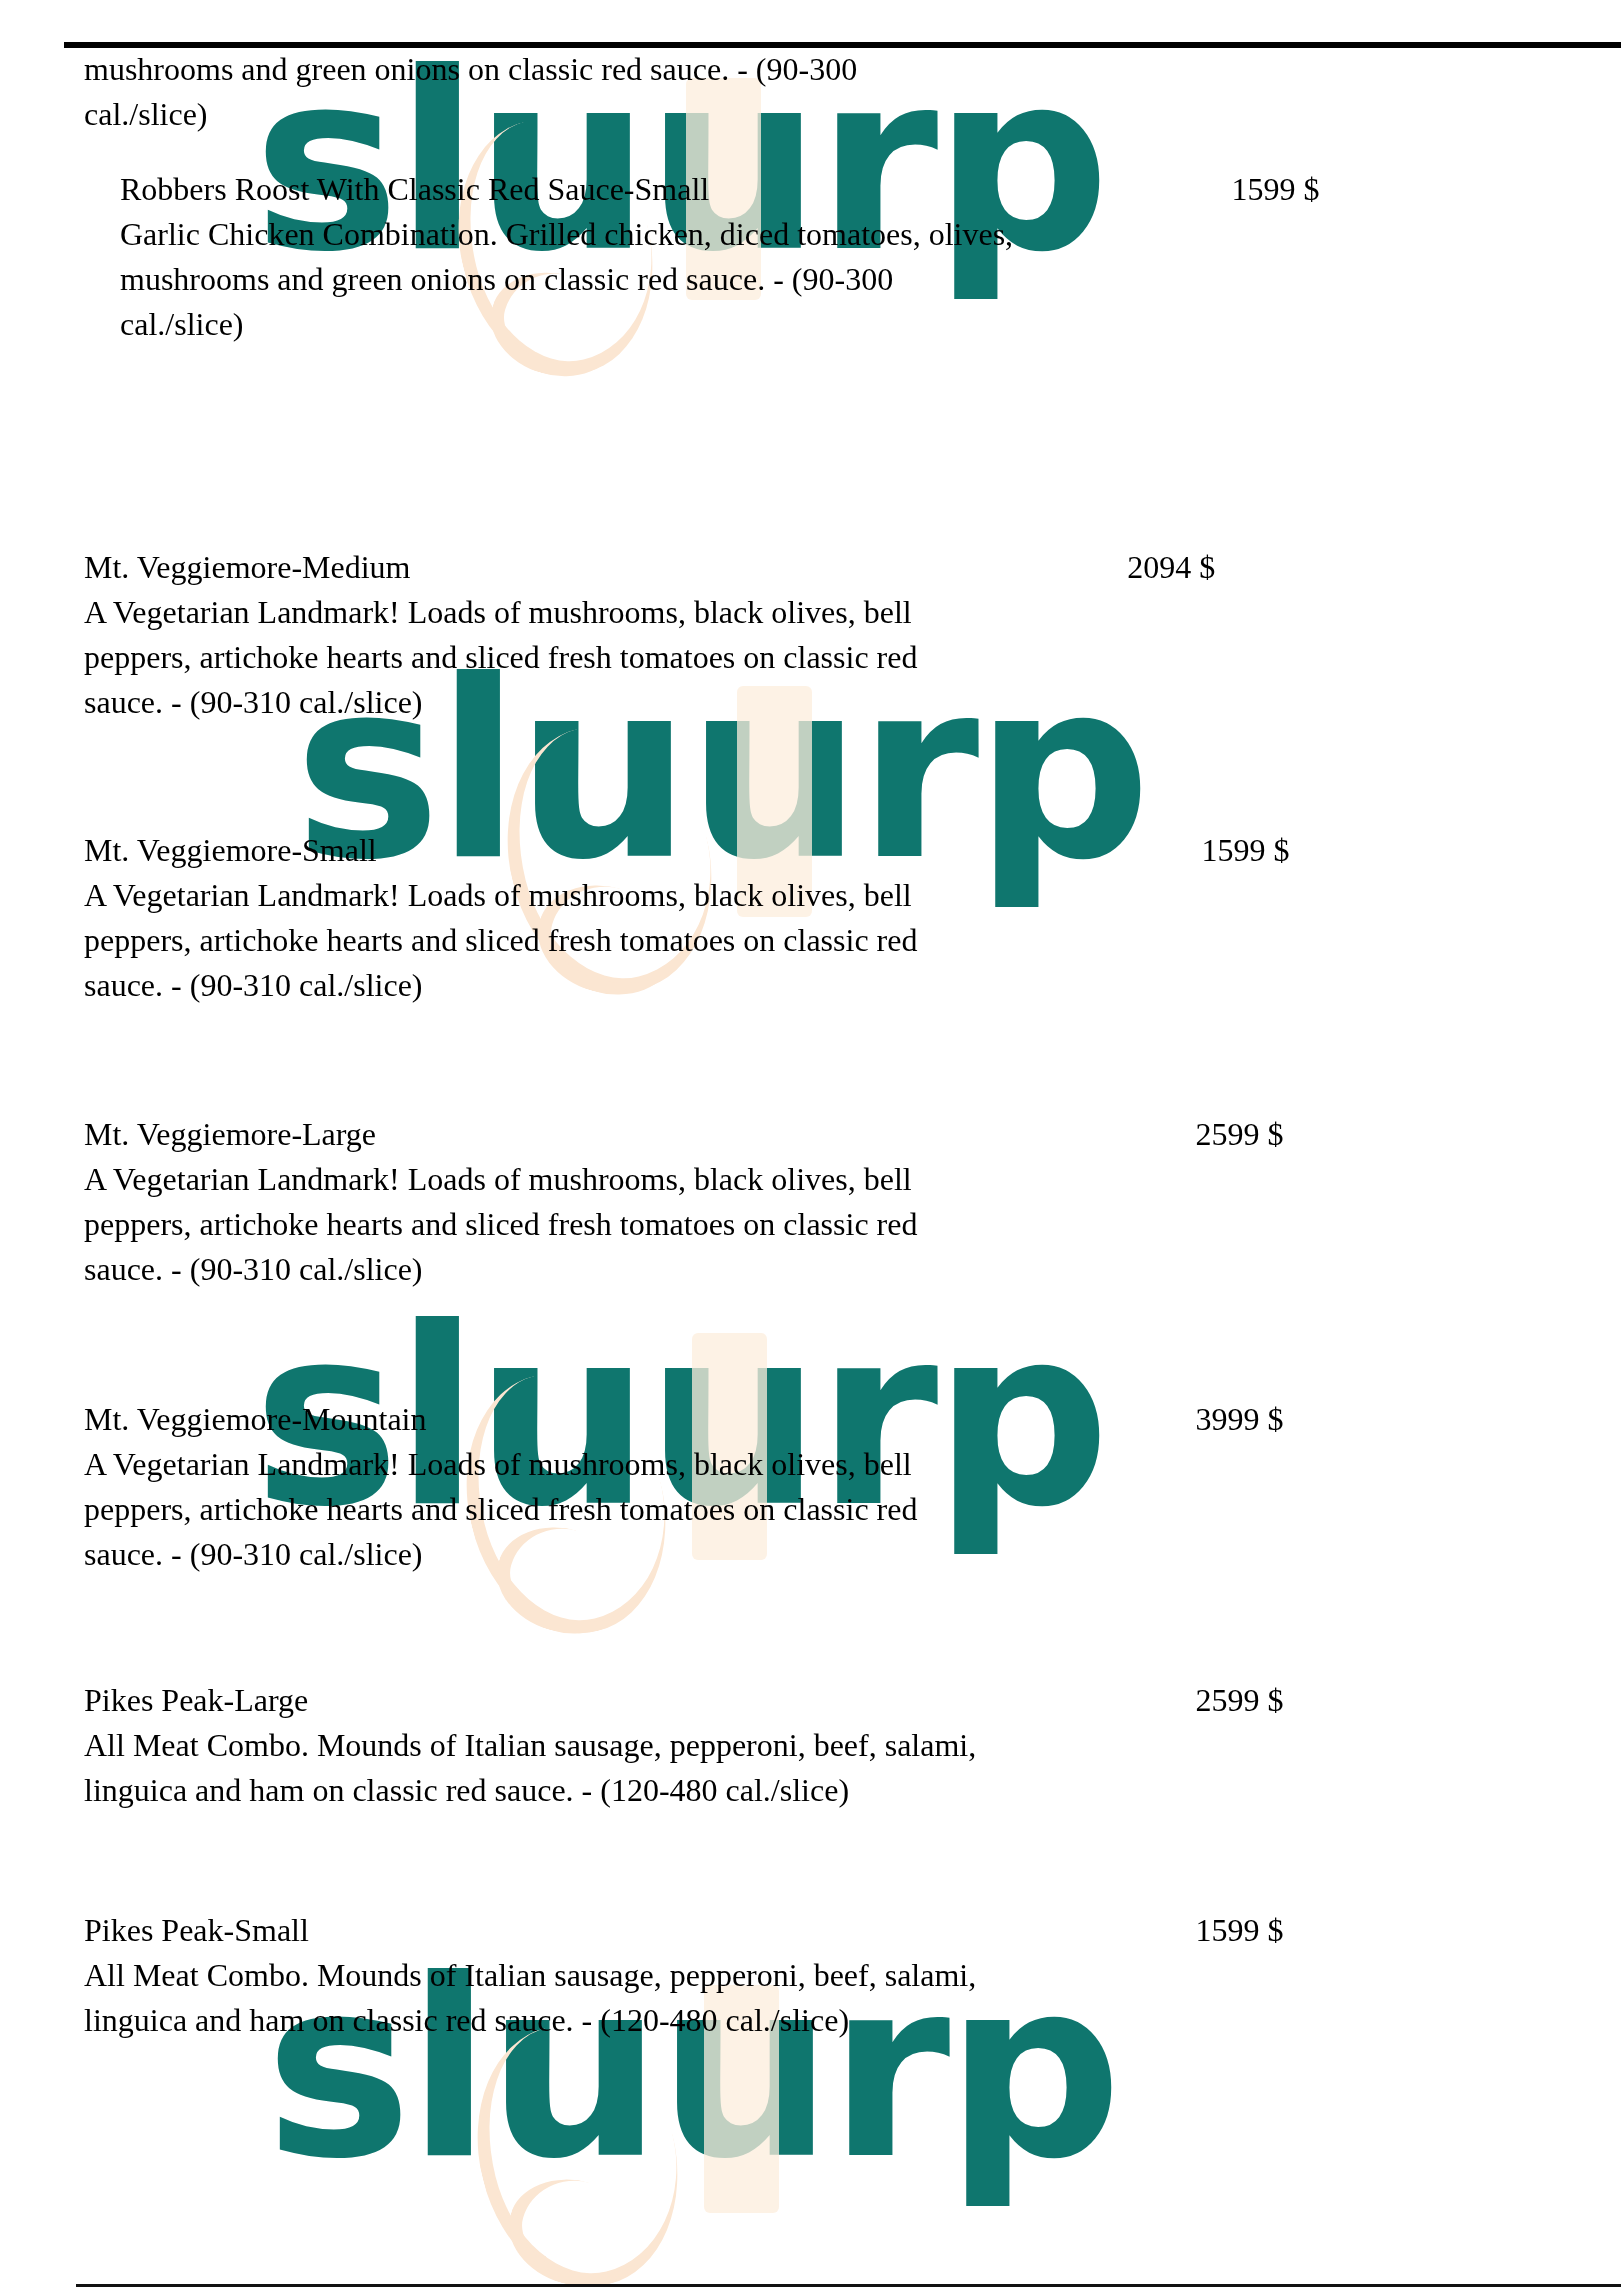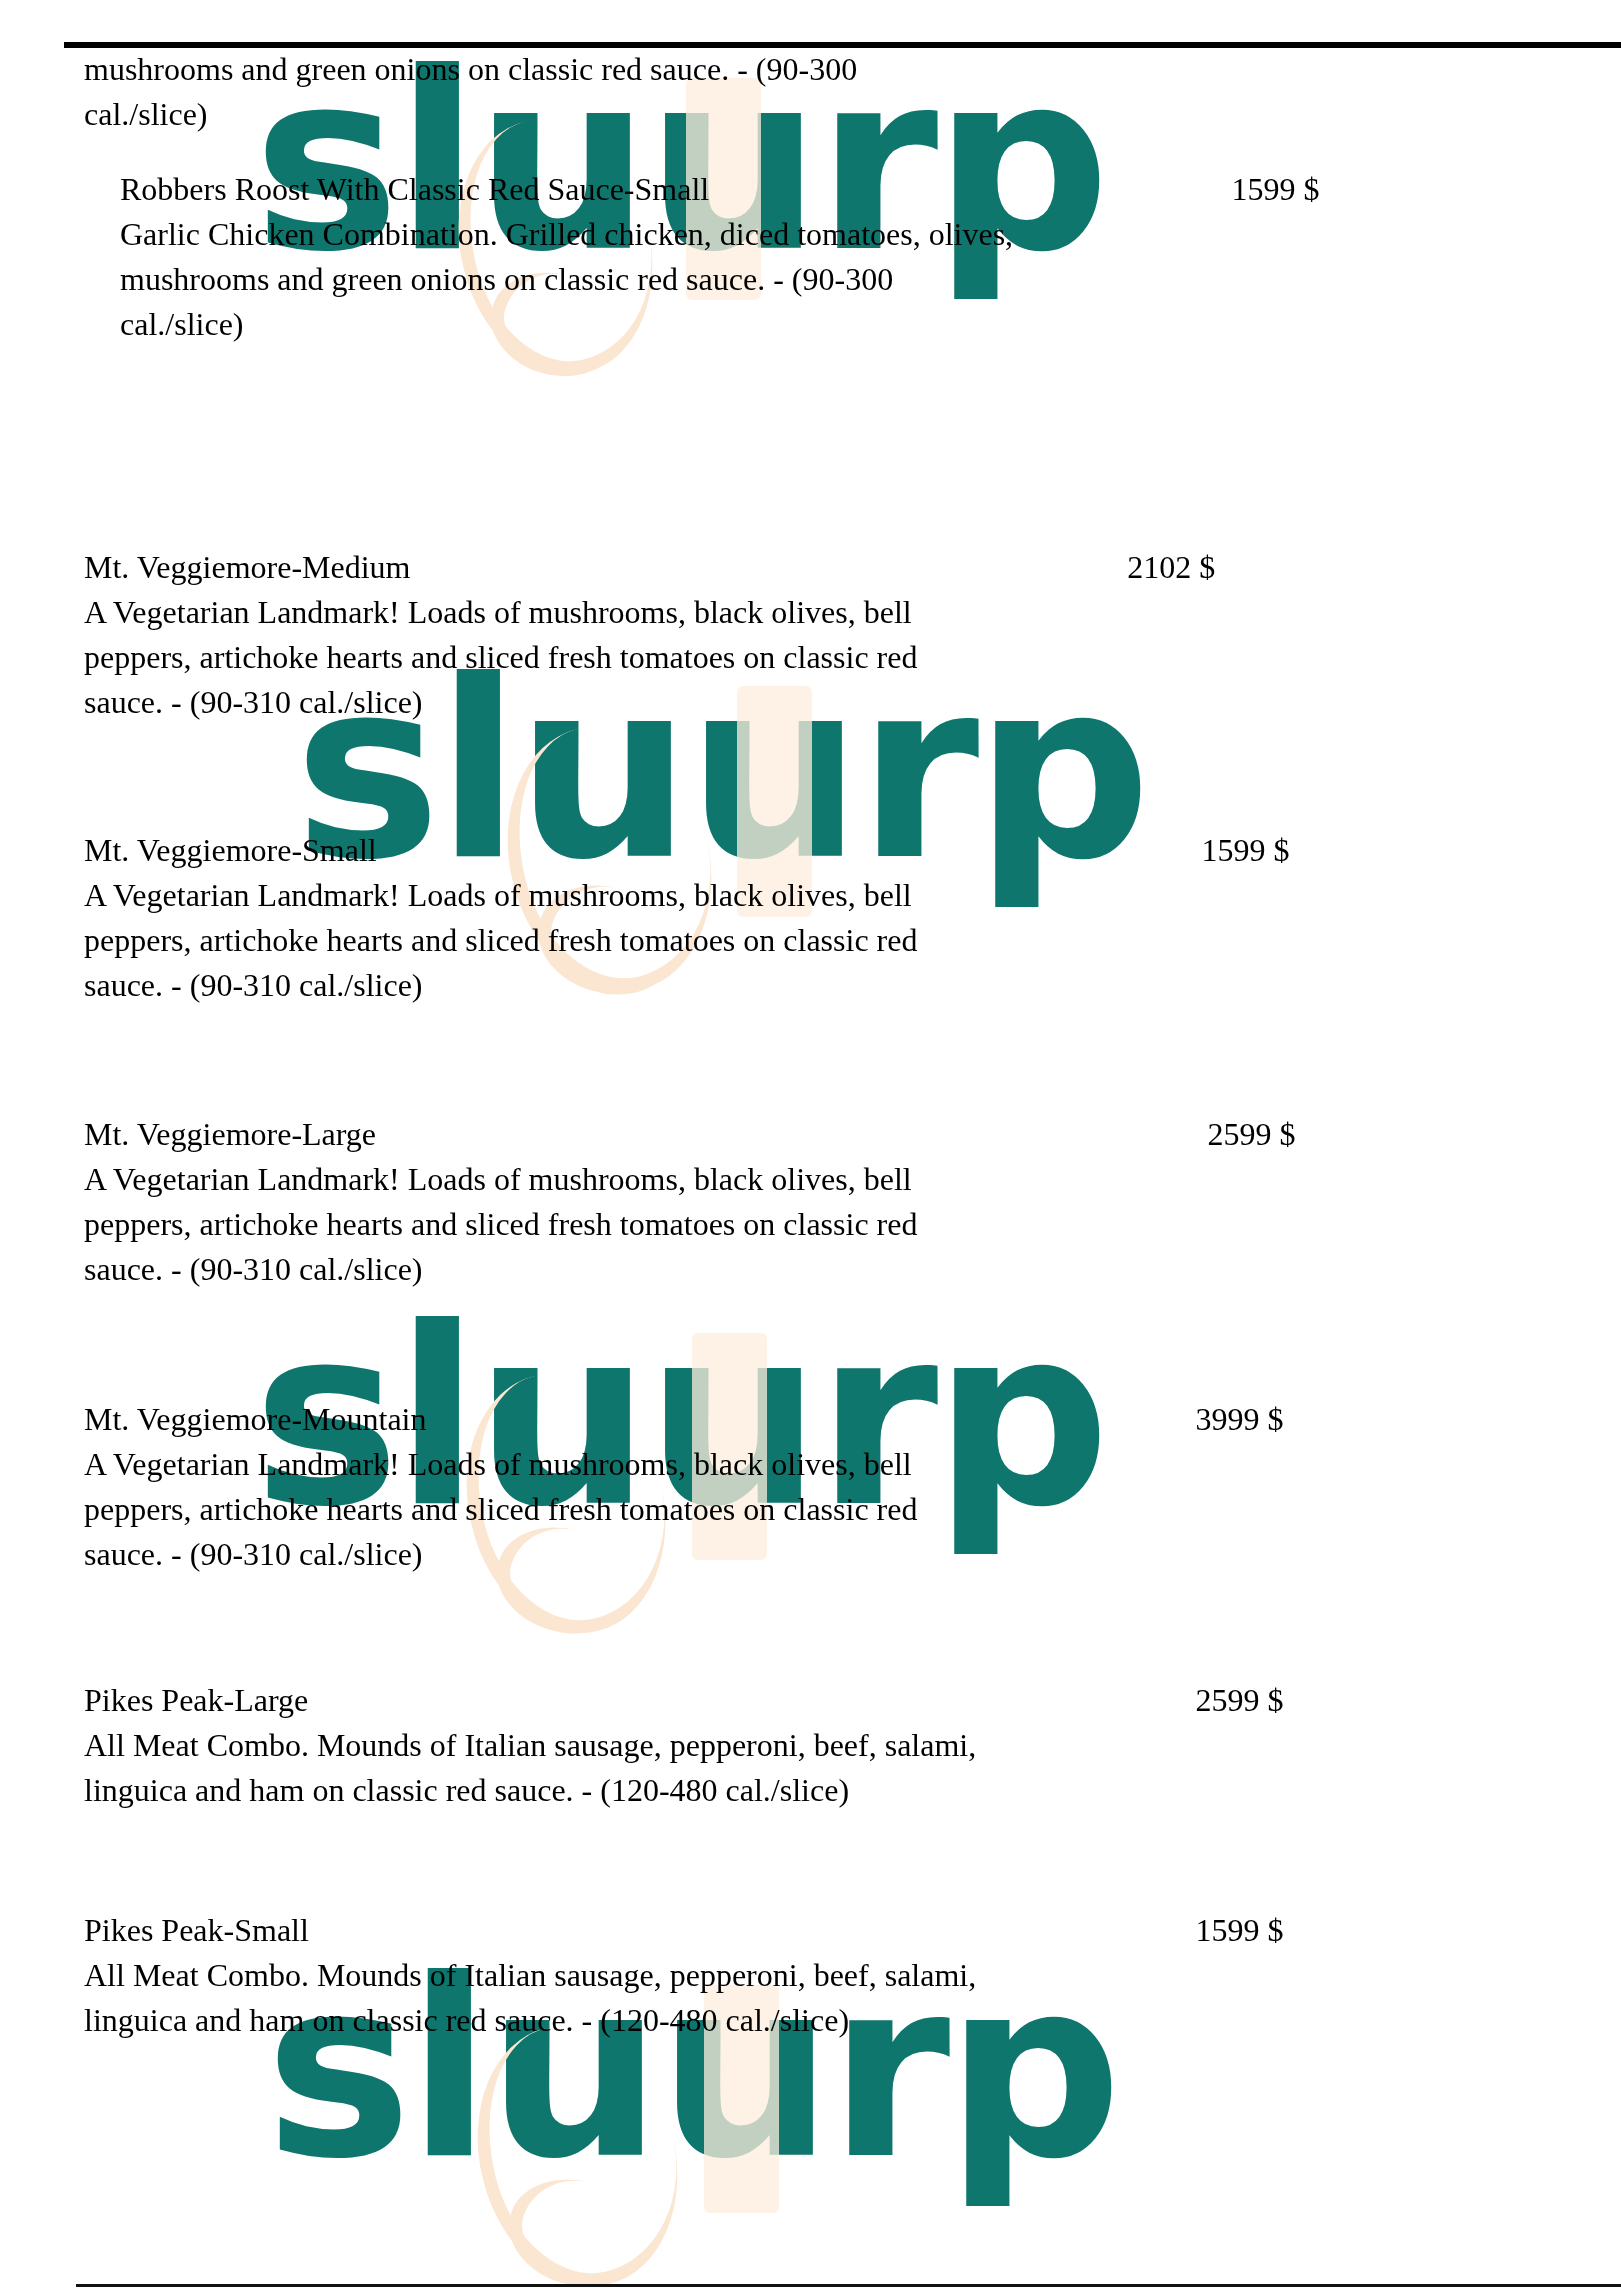--- a/index.html
+++ b/index.html
@@ -174,34 +174,34 @@
       <div class="item-price">1599 $</div>
     </div>
 
     <div class="menu-item" style="position:absolute; left:0; top:545px; width:1495px;">
       <div class="item-text">
         <div class="item-name">Mt. Veggiemore-Medium</div>
         <div class="item-desc">A Vegetarian Landmark! Loads of mushrooms, black olives, bell
 peppers, artichoke hearts and sliced fresh tomatoes on classic red
 sauce. - (90-310 cal./slice)</div>
       </div>
-      <div class="item-price">2102 $</div>
+      <div class="item-price">2094 $</div>
     </div>
 
     <div class="menu-item" style="position:absolute; left:0; top:828px; width:1621px;gap:6px;">
       <div class="item-text">
         <div class="item-name">Mt. Veggiemore-Small</div>
         <div class="item-desc">A Vegetarian Landmark! Loads of mushrooms, black olives, bell
 peppers, artichoke hearts and sliced fresh tomatoes on classic red
 sauce. - (90-310 cal./slice)</div>
       </div>
       <div class="item-price">1599 $</div>
     </div>
 
-    <div class="menu-item" style="position:absolute; left:0; top:1112px; width:1621px;gap:12px;">
+    <div class="menu-item" style="position:absolute; left:0; top:1112px; width:1621px;">
       <div class="item-text">
         <div class="item-name">Mt. Veggiemore-Large</div>
         <div class="item-desc">A Vegetarian Landmark! Loads of mushrooms, black olives, bell
 peppers, artichoke hearts and sliced fresh tomatoes on classic red
 sauce. - (90-310 cal./slice)</div>
       </div>
       <div class="item-price">2599 $</div>
     </div>
 
     <div class="menu-item" style="position:absolute; left:0; top:1397px; width:1621px;">

